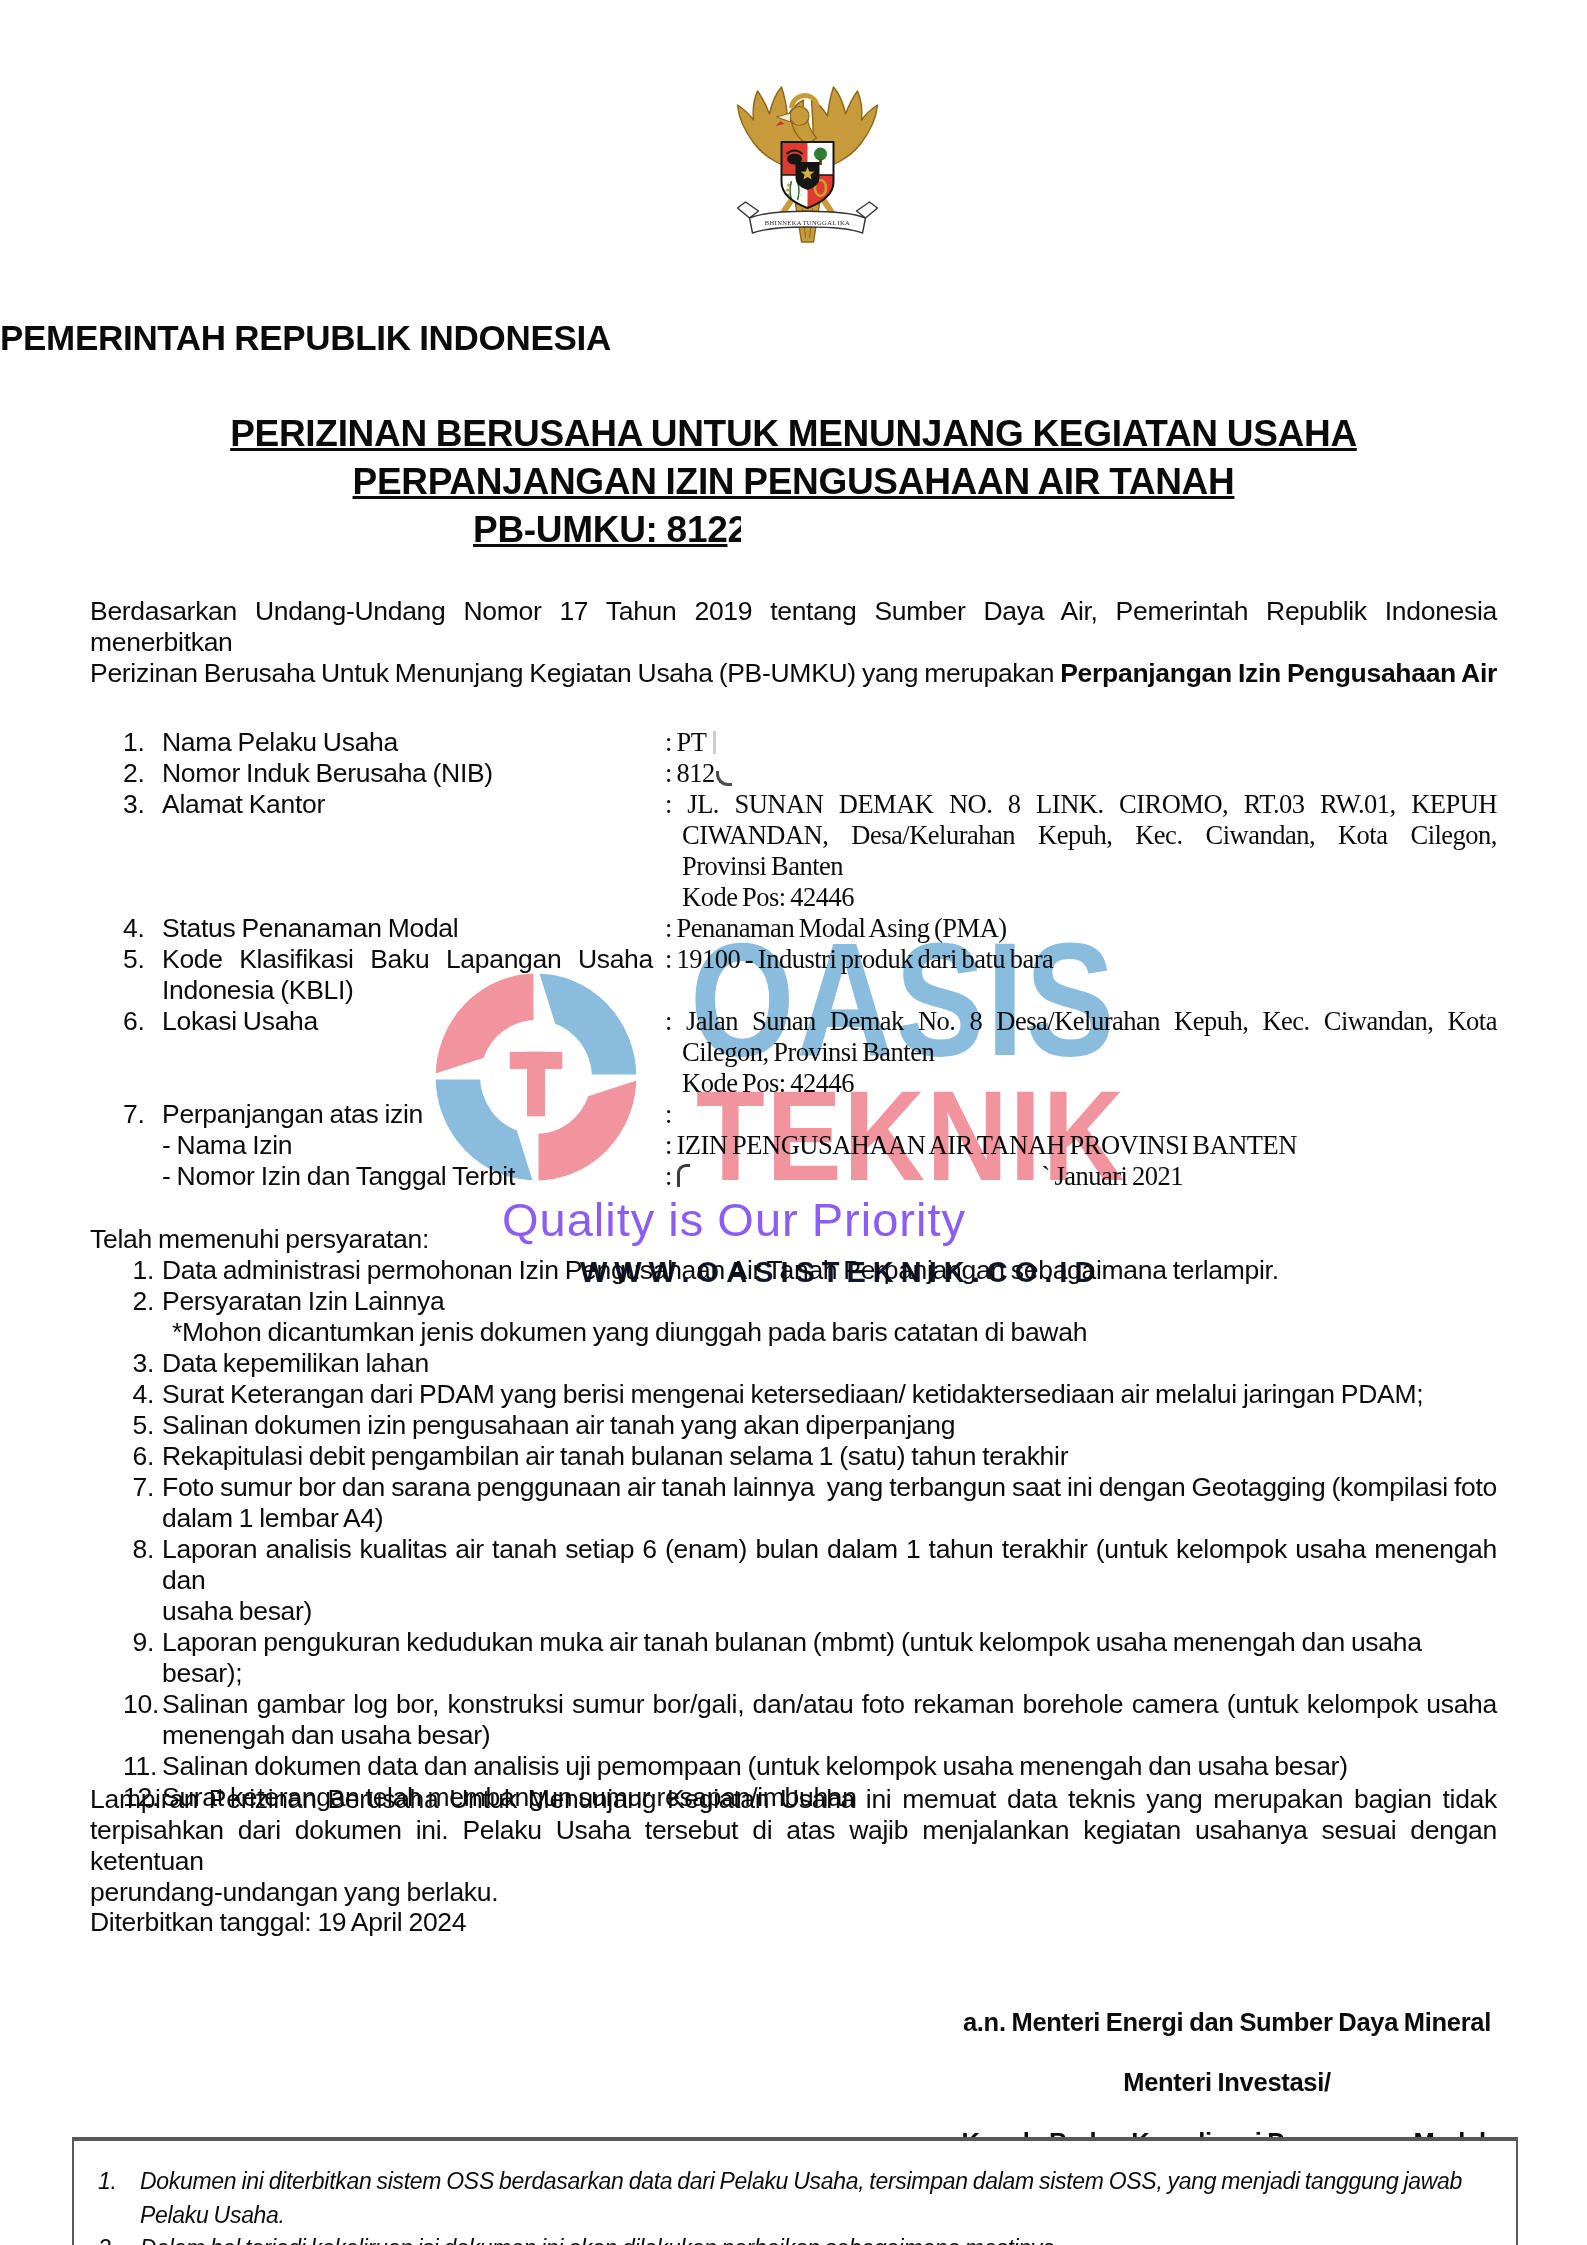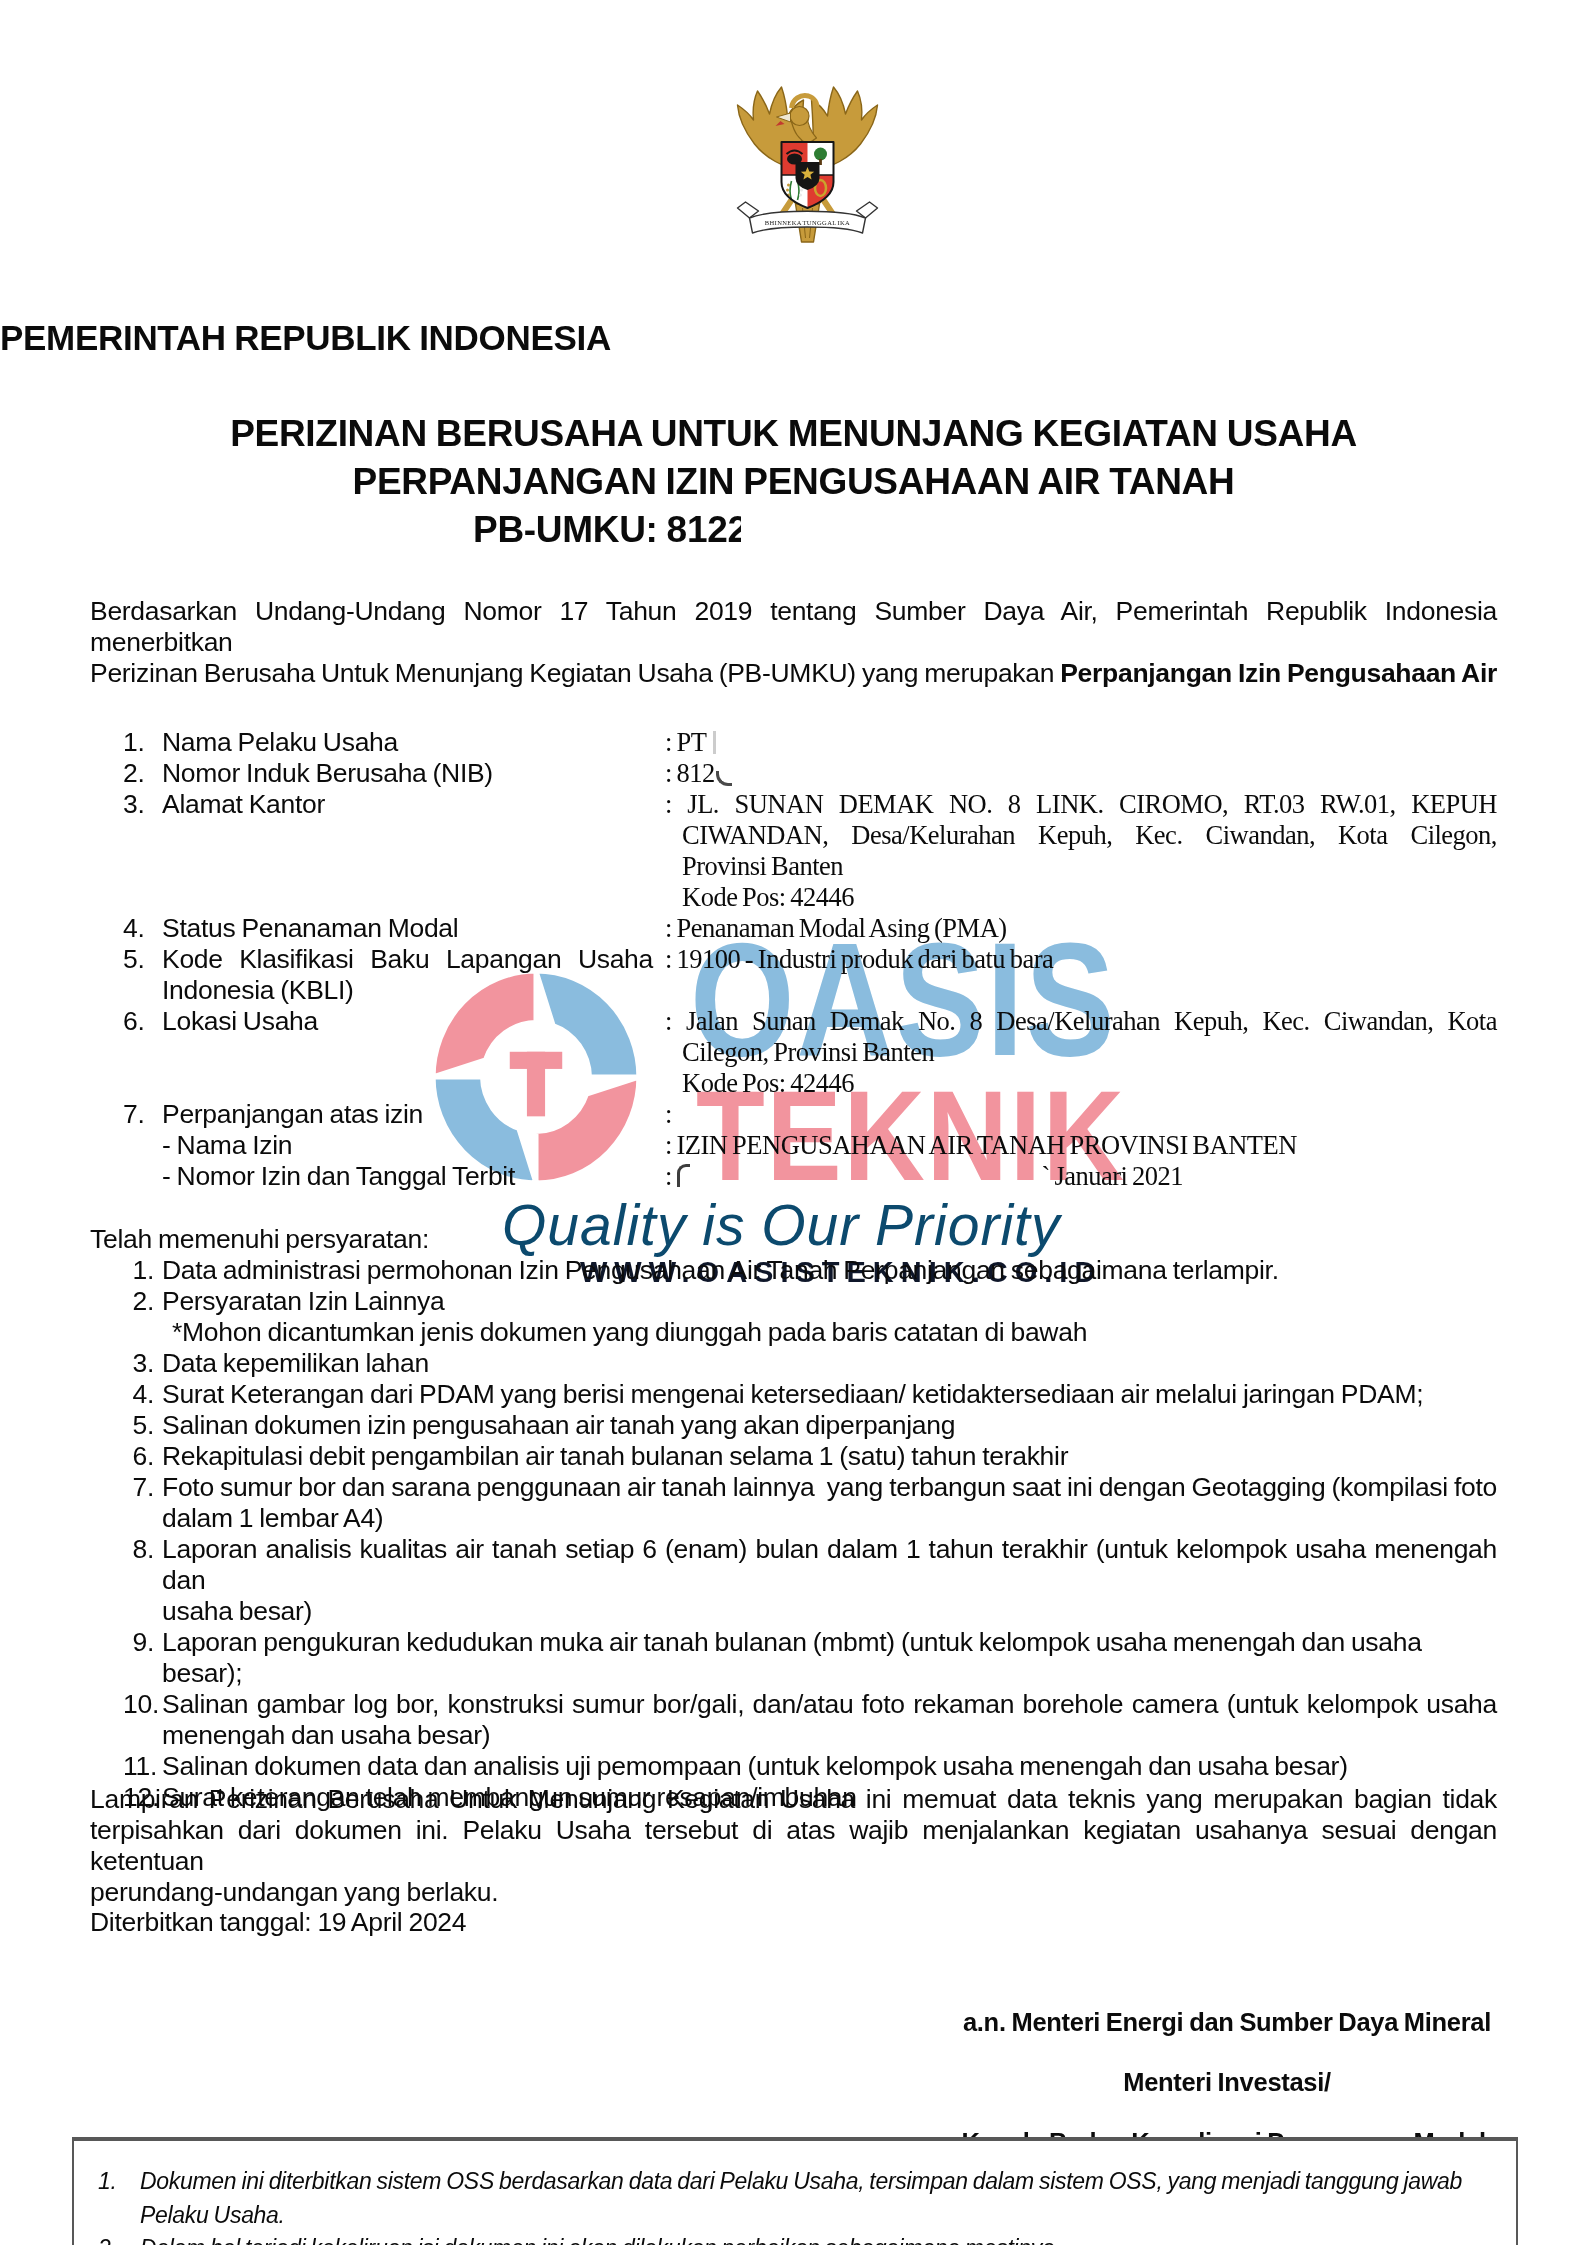--- a/index.html
+++ b/index.html
@@ -16,21 +16,21 @@
   .clip{display:inline-block;overflow:hidden;vertical-align:bottom;white-space:nowrap;}
   .frag{display:inline-block;}
   .frag-bar{width:3px;height:23px;background:#cccccc;vertical-align:-3px;margin-left:2px;}
   .frag-arc{width:13px;height:12px;border:3px solid #4a4a4a;border-top:none;border-right:none;
             border-bottom-left-radius:12px;vertical-align:-4px;margin-left:1px;}
   .frag-curl{width:10px;height:20px;border-left:3px solid #3d3d3d;border-top:3px solid #3d3d3d;
              border-top-left-radius:9px;vertical-align:-2px;}
   
   .gov{left:0;right:0;top:318px;text-align:left;font-size:35px;font-weight:bold;line-height:40px;}
   .titles{left:0;right:0;top:410px;font-size:37px;font-weight:bold;}
-  .titles .t{line-height:48px;text-align:center;}
+  .titles .t{line-height:48px;text-align:center;text-decoration:underline;}
   .titles .t3{text-align:left;padding-left:473px;}
   
   .intro{left:90px;width:1407px;top:596px;}
   .fields{left:123px;width:1374px;top:727px;}
   .frow{display:grid;grid-template-columns:39px 503px 1fr;}
   .flbl{padding-right:12px;}
   .fval .tl{letter-spacing:-0.5px;word-spacing:-1.5px;font-family:Liberation Serif, serif;}
   .telah{left:90px;top:1224px;line-height:31px;}
   .reqs{left:123px;width:1374px;top:1255px;}
   .rrow{display:grid;grid-template-columns:39px 1fr;}
@@ -43,21 +43,21 @@
   .footer{left:72px;right:69px;top:2137px;bottom:0;background:#fff;
           border-left:2px solid #585858;border-right:2px solid #585858;border-top:4px solid #585858;
           padding:24px 0 0 24px;font-style:italic;font-size:23px;z-index:3;}
   .nrow{display:grid;grid-template-columns:42px 1fr;line-height:33.5px;}
   
   .wm{position:absolute;inset:0;z-index:1;}
   .content{position:absolute;inset:0;z-index:2;}
   .wm-word{position:absolute;font-weight:bold;line-height:1;transform-origin:0 0;white-space:nowrap;}
   .wm-oasis{left:690px;top:918px;font-size:162px;color:#8ABCDE;transform:scaleX(.83);letter-spacing:2px;}
   .wm-teknik{left:696px;top:1072px;font-size:128px;color:#F2949E;transform:scaleX(.88);letter-spacing:2px;}
-  .wm-tagline{position:absolute;left:502px;top:1194px;font-size:57px;color:#0c4a6e;letter-spacing:1px;line-height:1.1;white-space:nowrap;font-style:italic;}
+  .wm-tagline{position:absolute;left:502px;top:1194px;font-size:47px;color:#8b5cf6;letter-spacing:1px;line-height:1.1;white-space:nowrap;}
   .wm-url{position:absolute;left:580px;top:1256px;font-size:29px;font-weight:bold;color:#0f172a;letter-spacing:7px;white-space:nowrap;}
 </style>
 </head>
 <body>
 
 <div class="page">
 
   <div class="wm">
     <svg class="abs" style="left:425px;top:963px" width="222" height="228" viewBox="0 0 220 226">
       <g>

